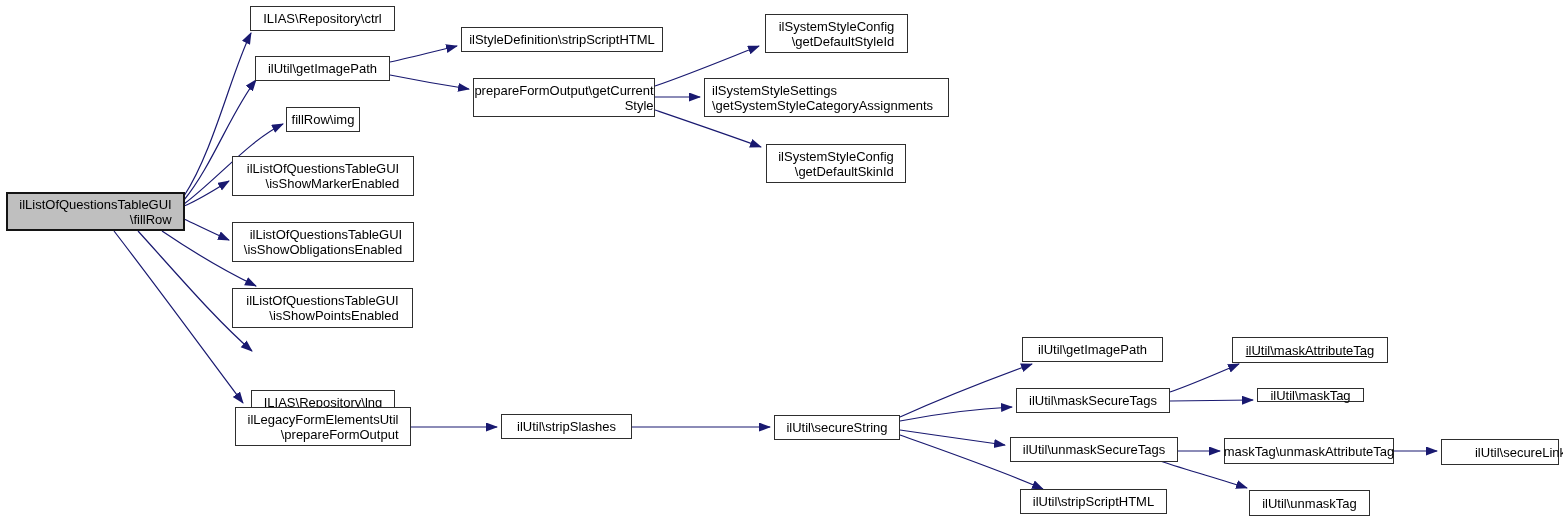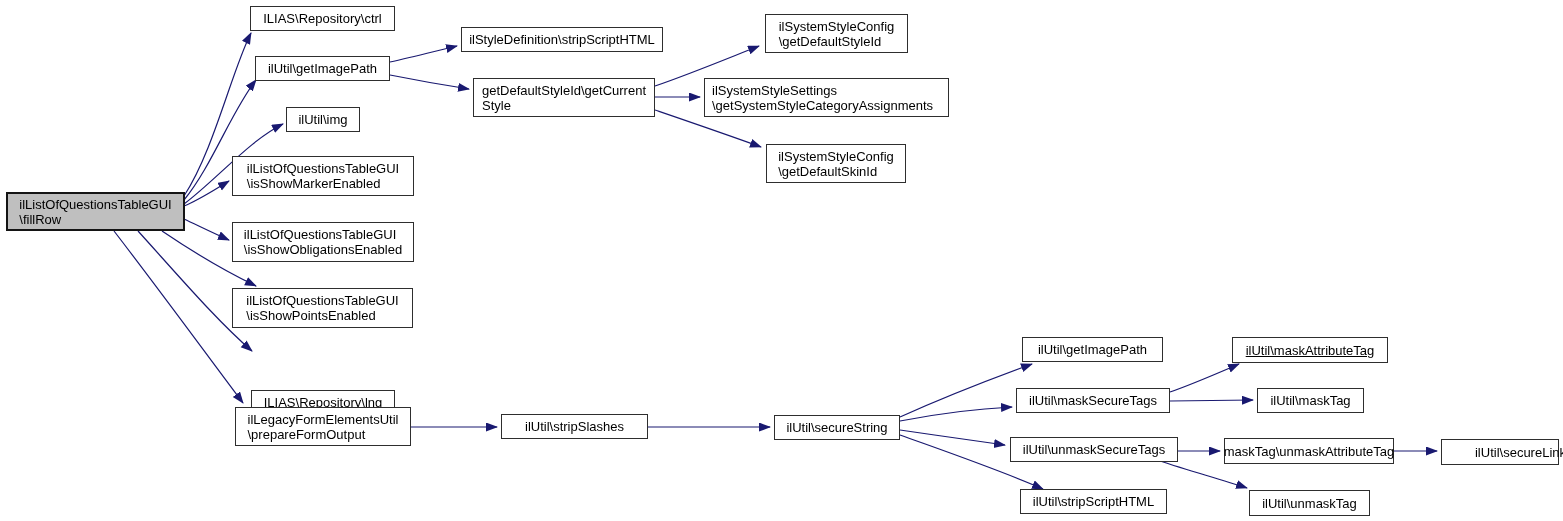--- a/index.html
+++ b/index.html
@@ -26,21 +26,21 @@
     position: absolute;
     box-sizing: border-box;
     background: #ffffff;
     border: 1px solid #2e2e2e;
     color: #000000;
     font-size: 13px;
     line-height: 15px;
     display: flex;
     align-items: center;
     justify-content: center;
-    text-align: left;
+    text-align: right;
     white-space: pre-line;
     cursor: pointer;
   }
   .node.highlight {
     background: #bfbfbf;
     border: 2px solid #141414;
   }
   .node.align-left {
     justify-content: flex-start;
     text-align: left;
@@ -80,44 +80,44 @@
       <path d="M1170,401 L1253,400" class="edge" marker-end="url(#arrowhead)"></path>
       <path d="M1178,451 L1220,451" class="edge" marker-end="url(#arrowhead)"></path>
       <path d="M1160,461 C1190,471 1220,479 1247,488" class="edge" marker-end="url(#arrowhead)"></path>
       <path d="M1394,451 L1437,451" class="edge" marker-end="url(#arrowhead)"></path>
     </svg>
   <div id="node-layer">
       <div class="node highlight" style="left: 6px; top: 192px; width: 179px; height: 39px;">ilListOfQuestionsTableGUI
 \fillRow</div>
       <div class="node" style="left: 250px; top: 6px; width: 145px; height: 25px;">ILIAS\Repository\ctrl</div>
       <div class="node" style="left: 255px; top: 56px; width: 135px; height: 25px;">ilUtil\getImagePath</div>
-      <div class="node" style="left: 286px; top: 107px; width: 74px; height: 25px;">ilUtil\img</div>
+      <div class="node" style="left: 286px; top: 107px; width: 74px; height: 25px;">fillRow\img</div>
       <div class="node" style="left: 232px; top: 156px; width: 182px; height: 40px;">ilListOfQuestionsTableGUI
 \isShowMarkerEnabled</div>
       <div class="node" style="left: 232px; top: 222px; width: 182px; height: 40px;">ilListOfQuestionsTableGUI
 \isShowObligationsEnabled</div>
       <div class="node" style="left: 232px; top: 288px; width: 181px; height: 40px;">ilListOfQuestionsTableGUI
 \isShowPointsEnabled</div>
       <div class="node" style="left: 251px; top: 354px; width: 144px; height: 25px; margin-top: 36px;">ILIAS\Repository\lng</div>
       <div class="node" style="left: 235px; top: 407px; width: 176px; height: 39px;">ilLegacyFormElementsUtil
 \prepareFormOutput</div>
       <div class="node" style="left: 461px; top: 27px; width: 202px; height: 25px;">ilStyleDefinition\stripScriptHTML</div>
-      <div class="node" style="left: 473px; top: 78px; width: 182px; height: 39px;">getDefaultStyleId\getCurrent
+      <div class="node" style="left: 473px; top: 78px; width: 182px; height: 39px;">prepareFormOutput\getCurrent
 Style</div>
       <div class="node" style="left: 765px; top: 14px; width: 143px; height: 39px;">ilSystemStyleConfig
 \getDefaultStyleId</div>
       <div class="node align-left" style="left: 704px; top: 78px; width: 245px; height: 39px;">ilSystemStyleSettings
 \getSystemStyleCategoryAssignments</div>
       <div class="node" style="left: 766px; top: 144px; width: 140px; height: 39px;">ilSystemStyleConfig
 \getDefaultSkinId</div>
-      <div class="node" style="left: 501px; top: 414px; width: 147px; height: 25px;">ilUtil\stripSlashes</div>
+      <div class="node" style="left: 501px; top: 414px; width: 131px; height: 25px;">ilUtil\stripSlashes</div>
       <div class="node" style="left: 774px; top: 415px; width: 126px; height: 25px;">ilUtil\secureString</div>
       <div class="node" style="left: 1022px; top: 337px; width: 141px; height: 25px;">ilUtil\getImagePath</div>
       <div class="node" style="left: 1016px; top: 388px; width: 154px; height: 25px;">ilUtil\maskSecureTags</div>
       <div class="node" style="left: 1010px; top: 437px; width: 168px; height: 25px;">ilUtil\unmaskSecureTags</div>
       <div class="node" style="left: 1020px; top: 489px; width: 147px; height: 25px;">ilUtil\stripScriptHTML</div>
       <div class="node" style="left: 1232px; top: 337px; width: 156px; height: 26px; text-decoration: underline;">ilUtil\maskAttributeTag</div>
-      <div class="node" style="left: 1257px; top: 388px; width: 107px; height: 25px;">ilUtil\maskTag</div>
+      <div class="node" style="left: 1257px; top: 388px; width: 107px; height: 14px;">ilUtil\maskTag</div>
       <div class="node" style="left: 1224px; top: 438px; width: 170px; height: 26px;">maskTag\unmaskAttributeTag</div>
       <div class="node" style="left: 1249px; top: 490px; width: 121px; height: 26px;">ilUtil\unmaskTag</div>
       <div class="node" style="left: 1441px; top: 439px; width: 118px; height: 26px; padding-left: 41px;">ilUtil\secureLink</div>
     </div>
 </div>
 
 </body></html>

